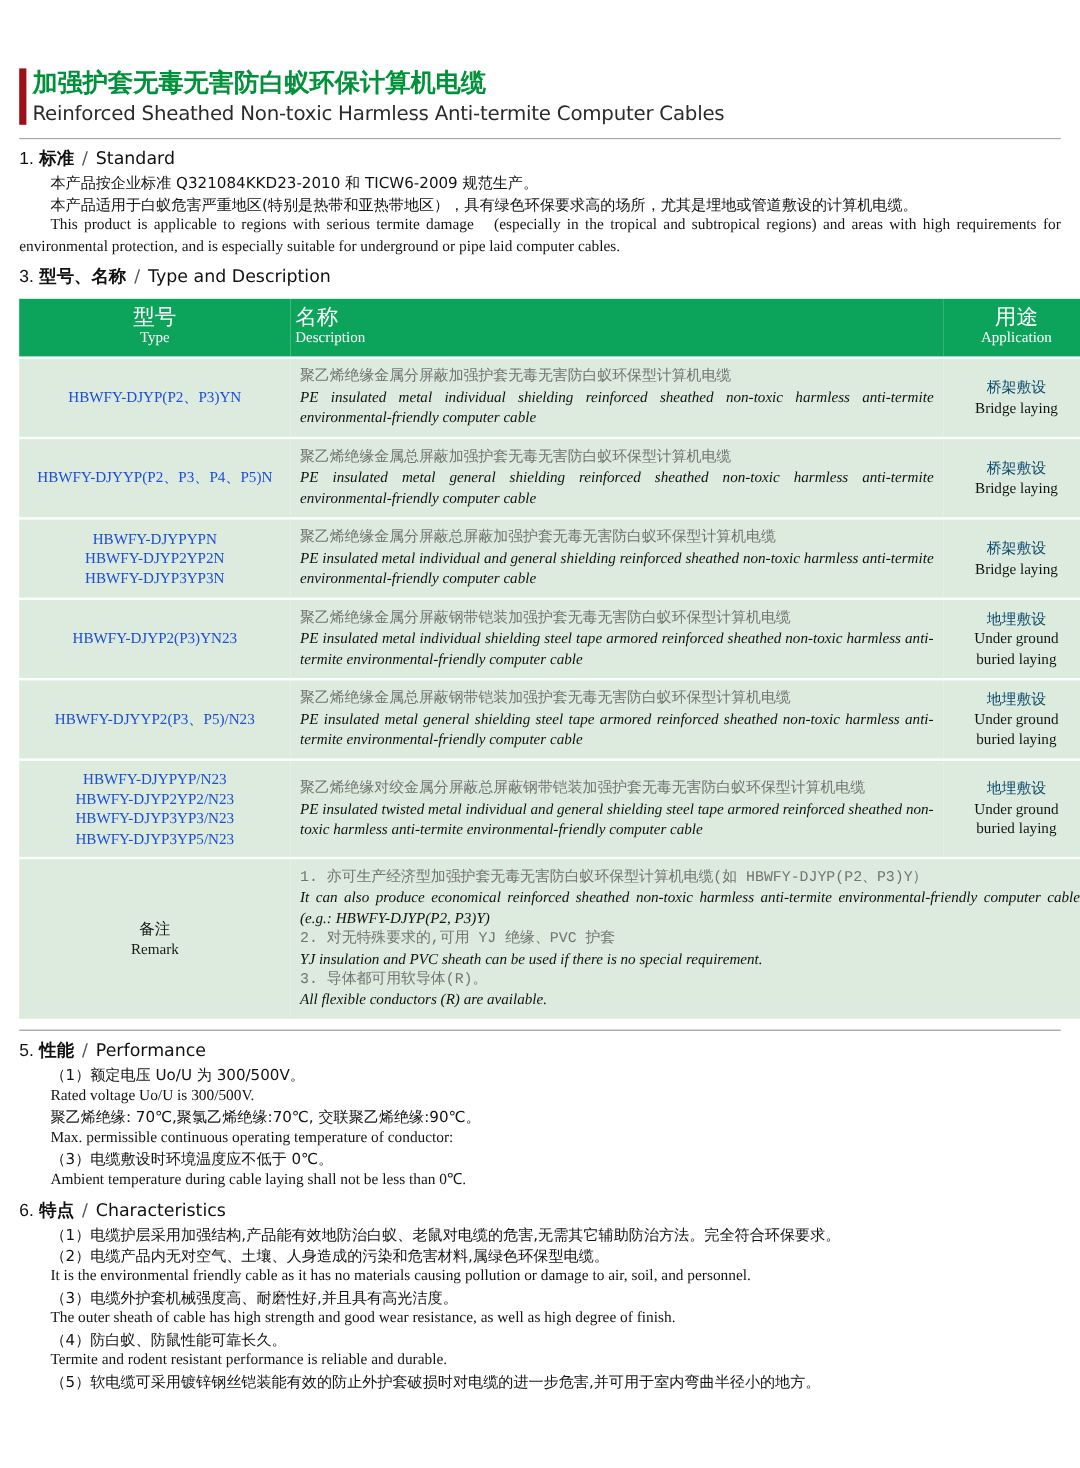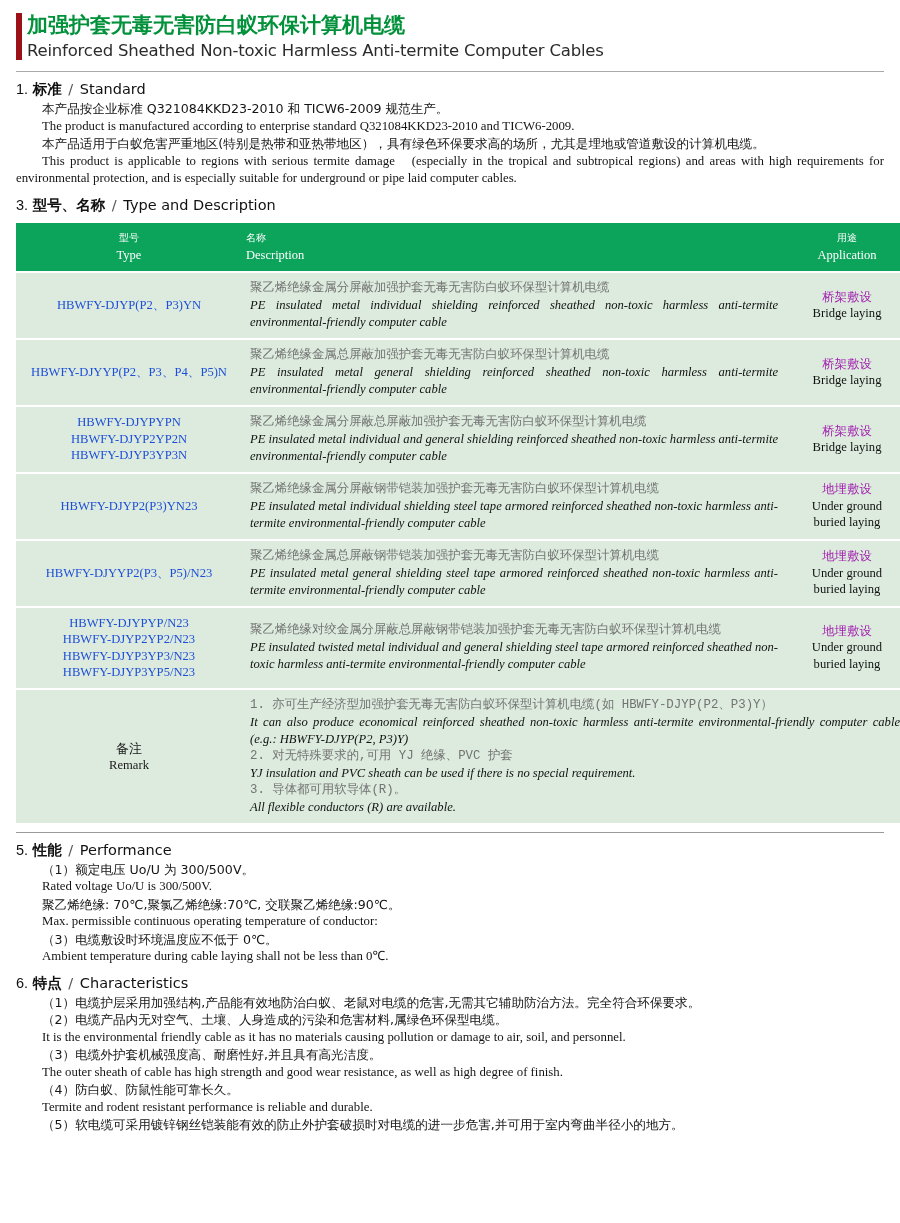--- a/index.html
+++ b/index.html
@@ -13,20 +13,21 @@
     font-family: "Liberation Serif", "DejaVu Serif", serif;
     color: #1a1a1a;
     overflow: hidden;
   }
   .page {
     position: relative;
     width: 900px;
     height: 949px;
     padding: 0;
     box-sizing: border-box;
+    margin-top: 44px;
   }
 
   
   .header {
     position: relative;
     padding: 13px 0 0 27px;
     height: 62px;
     box-sizing: border-box;
   }
   .header-accent {
@@ -104,22 +105,22 @@
   }
   .tbl th {
     background: #0ca35b;
     color: #ffffff;
     font-weight: normal;
     padding: 7px 4px 8px 4px;
     vertical-align: middle;
     border: none;
   }
   .tbl th .h-cn {
-    font-family: Liberation Mono, monospace;
-    font-size: 10px;
+    font-family: Liberation Sans, sans-serif;
+    font-size: 18px;
     display: block;
     line-height: 17px;
   }
   .tbl th .h-en {
     font-family: "Liberation Serif", serif;
     font-size: 12.5px;
     display: block;
     line-height: 16px;
   }
   .tbl td {
@@ -149,21 +150,21 @@
     font-size: 12.6px;
     line-height: 17px;
     color: #111;
     text-align: justify;
     font-style: italic;
   }
   .app-cn {
     font-family: "DejaVu Sans", "Liberation Sans", sans-serif;
     font-size: 12.4px;
     line-height: 16.5px;
-    color: #a21caf;
+    color: #0c4a6e;
   }
   .app-en {
     font-family: "Liberation Serif", serif;
     font-size: 12.6px;
     line-height: 16.5px;
     color: #111;
   }
   .remark-label-cn {
     font-family: "DejaVu Sans", "Liberation Sans", sans-serif;
     font-size: 13px;
@@ -196,21 +197,20 @@
 
   <div class="body-area">
 
     <div class="sec-head">
       <span class="num">1.</span>
       <span class="cn">标准</span>
       <span class="sep">/</span>
       <span class="en">Standard</span>
     </div>
     <div class="p-cn indent2">本产品按企业标准 Q321084KKD23-2010 和 TICW6-2009 规范生产。</div>
-    <div class="p-en indent2">The product is manufactured according to enterprise standard Q321084KKD23-2010 and TICW6-2009.</div>
 
     <div class="p-cn indent">本产品适用于白蚁危害严重地区(特别是热带和亚热带地区），具有绿色环保要求高的场所，尤其是埋地或管道敷设的计算机电缆。</div>
     <div class="p-en indent">This product is applicable to regions with serious termite damage　(especially in the tropical and subtropical regions) and areas with high requirements for environmental protection, and is especially suitable for underground or pipe laid computer cables.</div>
 
     <div class="sec-head">
       <span class="num">3.</span>
       <span class="cn">型号、名称</span>
       <span class="sep">/</span>
       <span class="en">Type and Description</span>
     </div>

